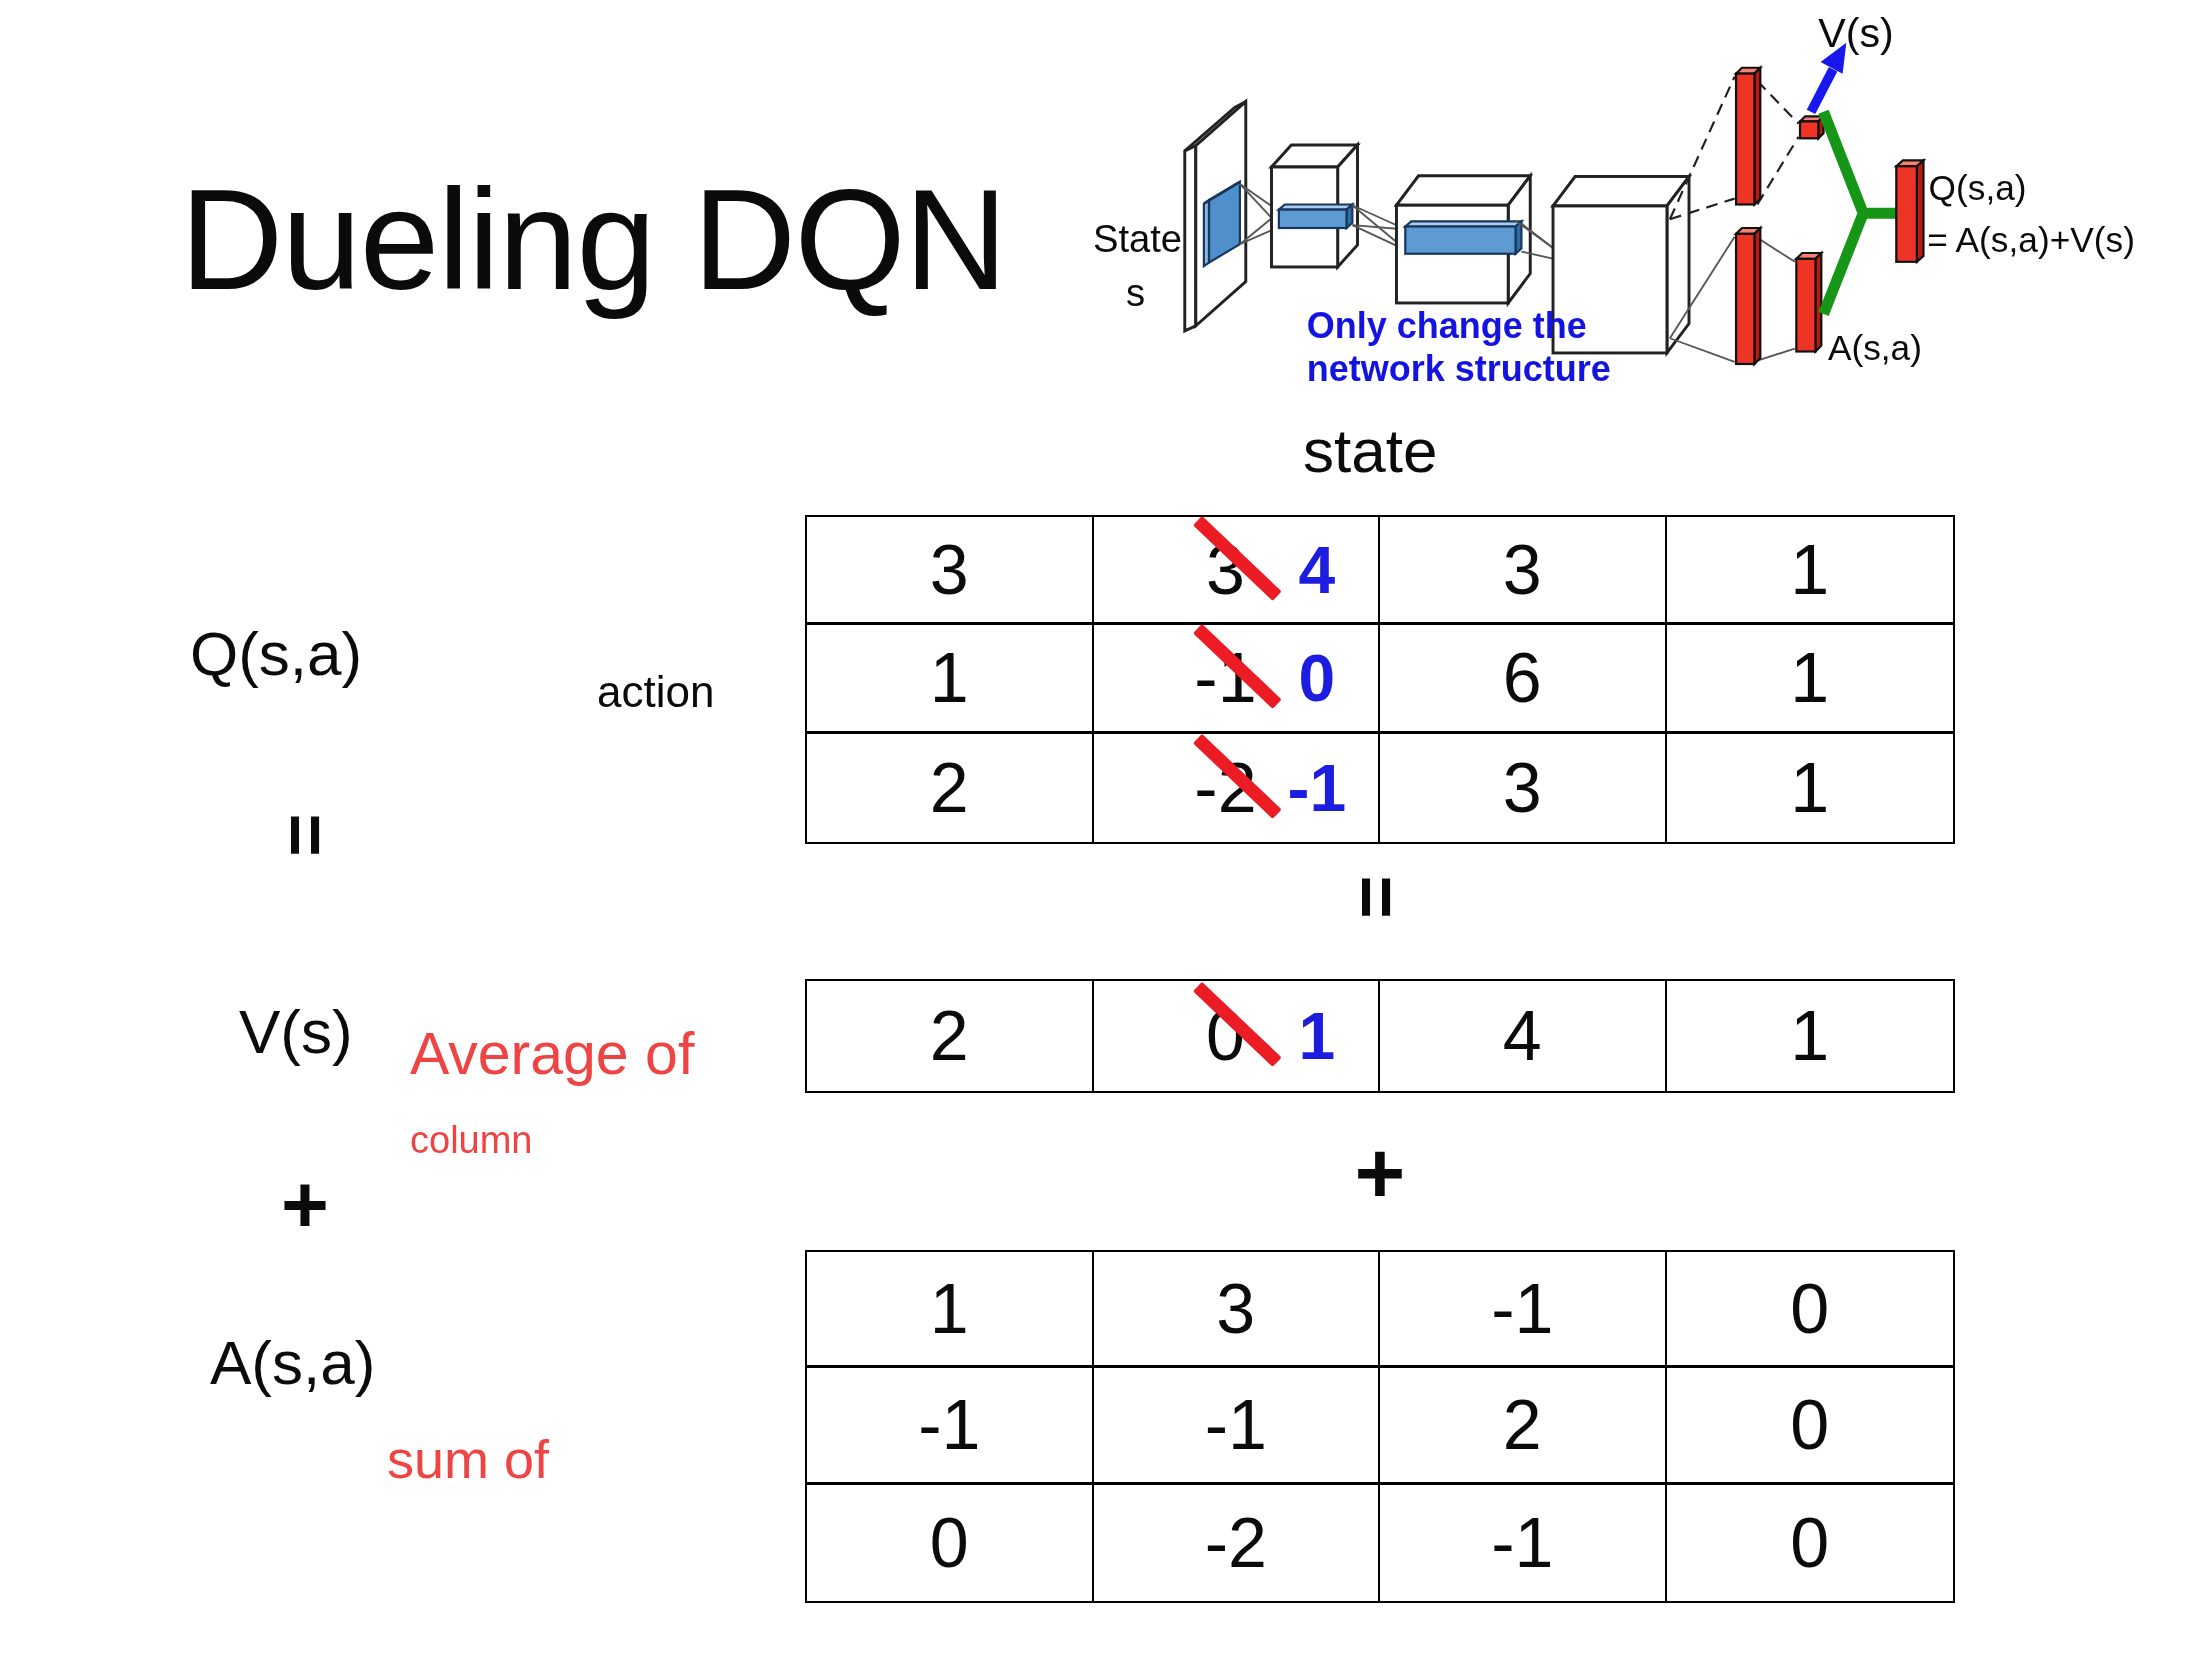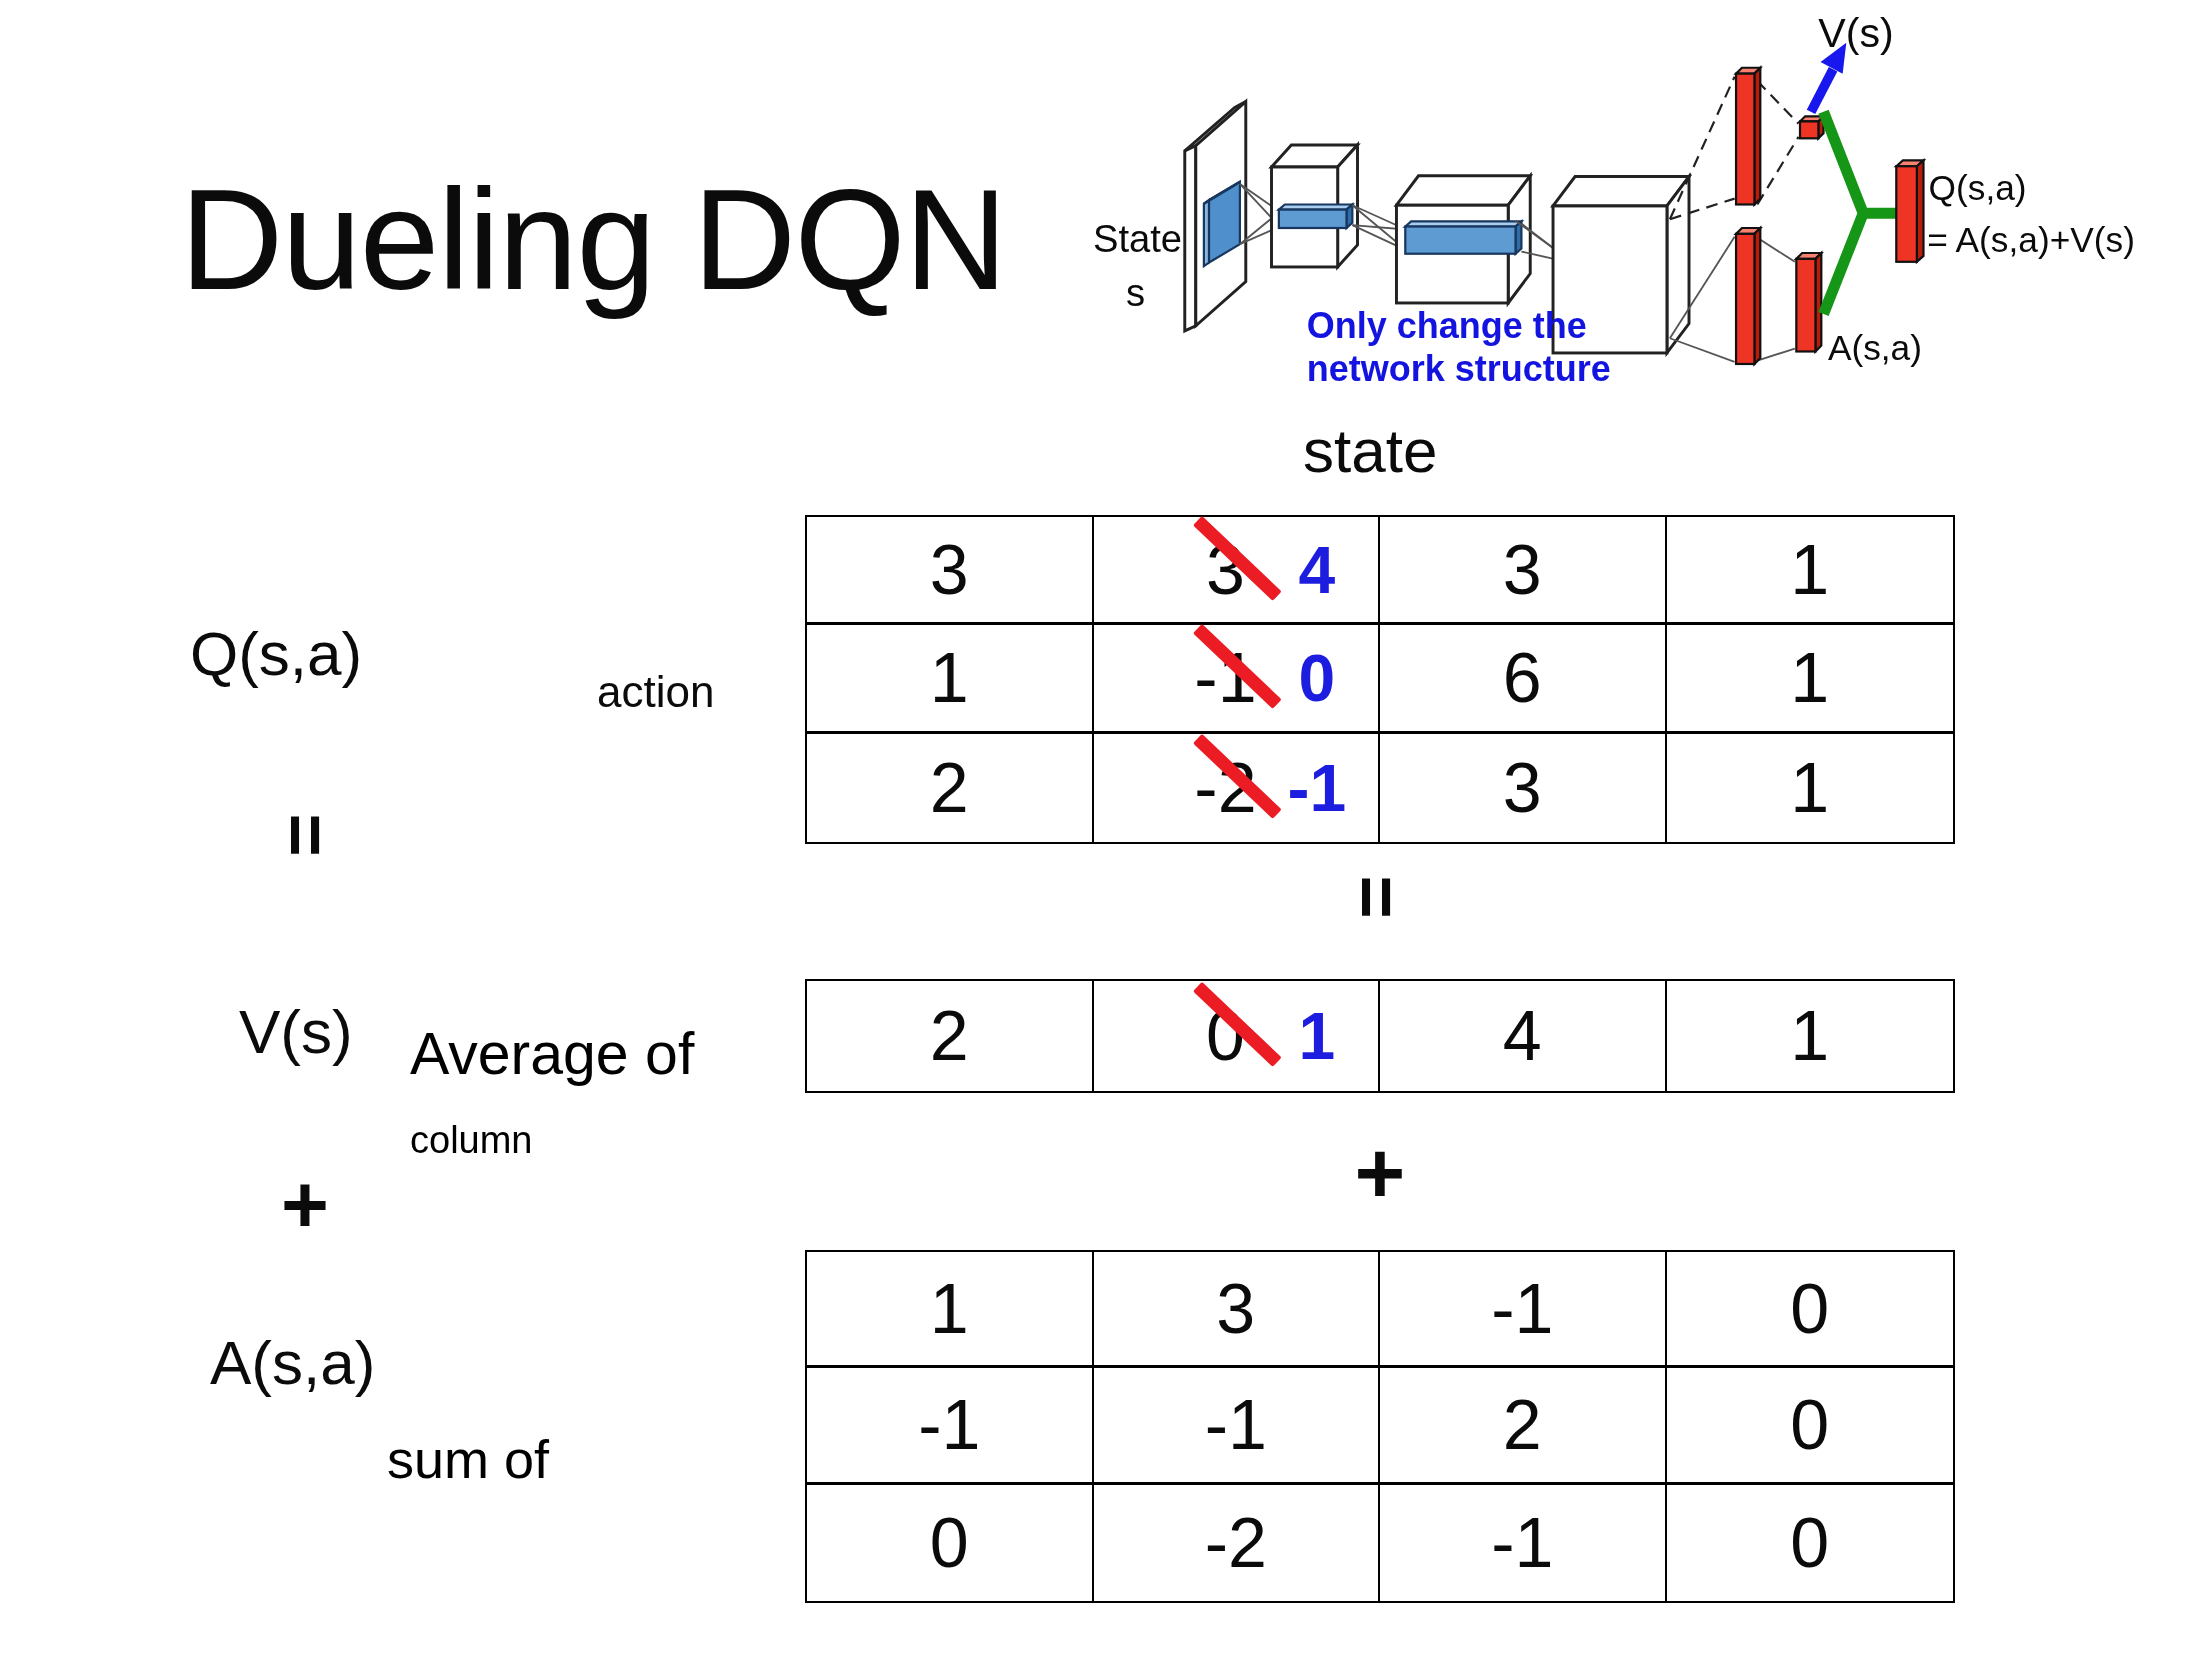--- a/index.html
+++ b/index.html
@@ -1,21 +1,21 @@
 <!DOCTYPE html>
 <html style="font-size:11.8px"><head>
 <meta charset="utf-8">
 <style>
   html,body{margin:0;padding:0;background:#ffffff;}
   .slide{
     position:relative; width:2205px; height:1654px; overflow:hidden;
     background:#ffffff; font-family:"Liberation Sans", sans-serif; color:#0b0b0b;
   }
   .lbl{position:absolute; line-height:1; white-space:nowrap;}
-  .blue{color:#000000;}
+  .blue{color:#ef4444;}
   .title{font-size:143px; font-weight:400; letter-spacing:-1.5px;}
   .glyph{position:absolute; transform:translate(-50%,-50%); line-height:1; font-weight:700;}
   .glyph.rot{transform:translate(-50%,-50%) rotate(90deg);}
   
   .tbl{position:absolute; display:grid; grid-template-columns:repeat(4,1fr);
        border:2.9px solid #000; background:#fff; box-sizing:border-box;}
   .tbl>div{border-right:2.2px solid #000; border-bottom:3.7px solid #000;
        display:flex; align-items:center; justify-content:center;
        font-size:70px; color:#0b0b0b; position:relative; box-sizing:border-box;}
   .tbl>div.cl{border-right:none;}

